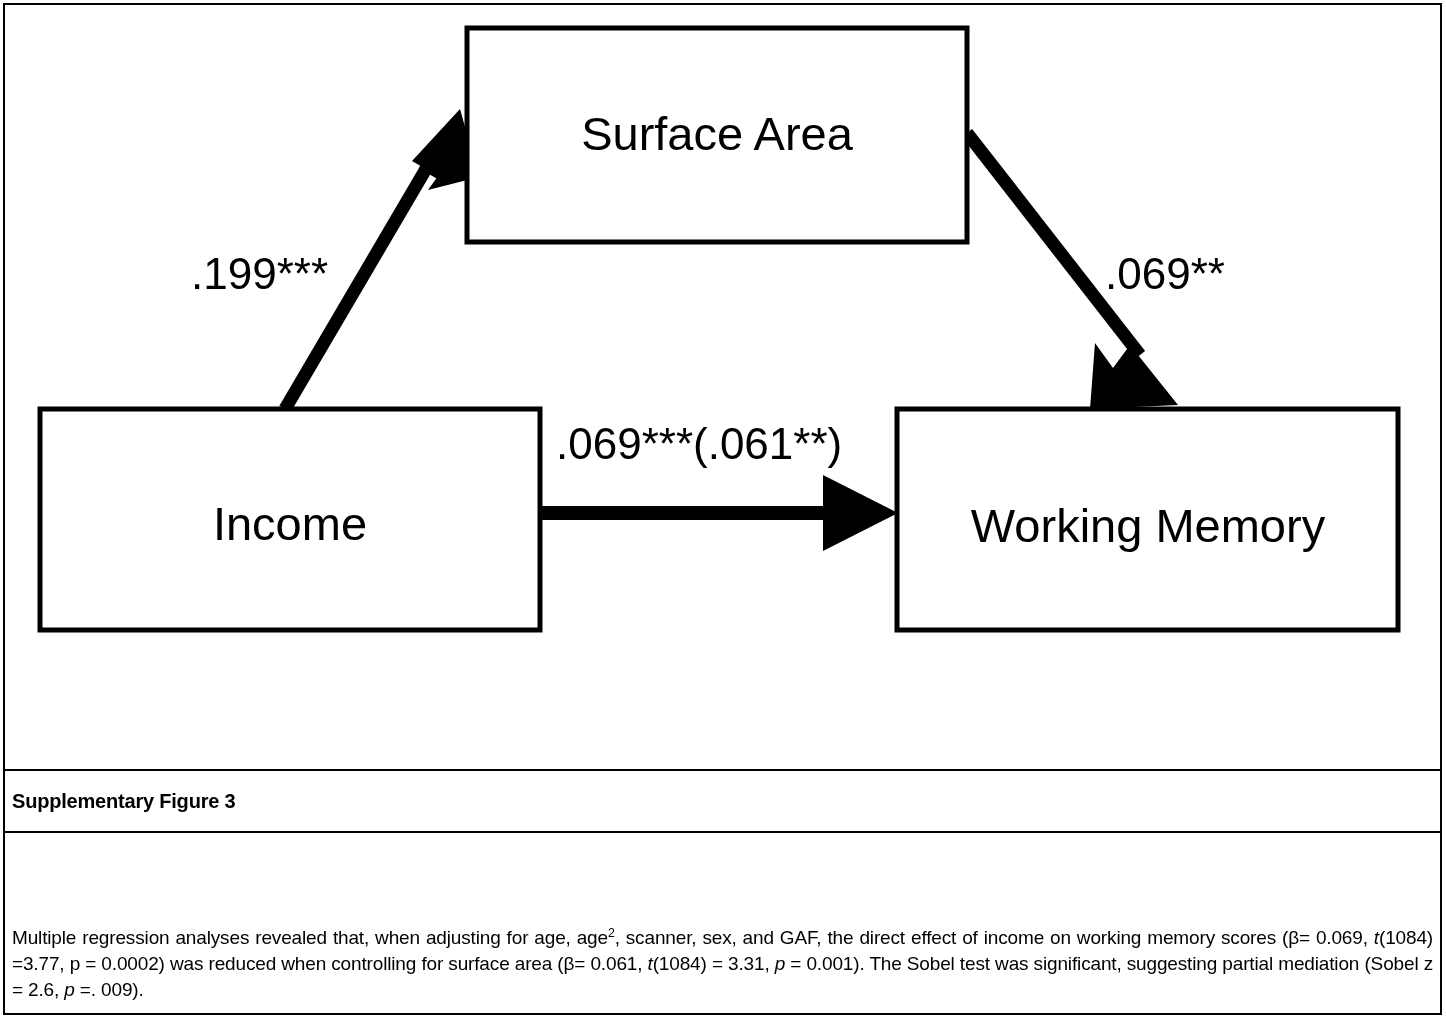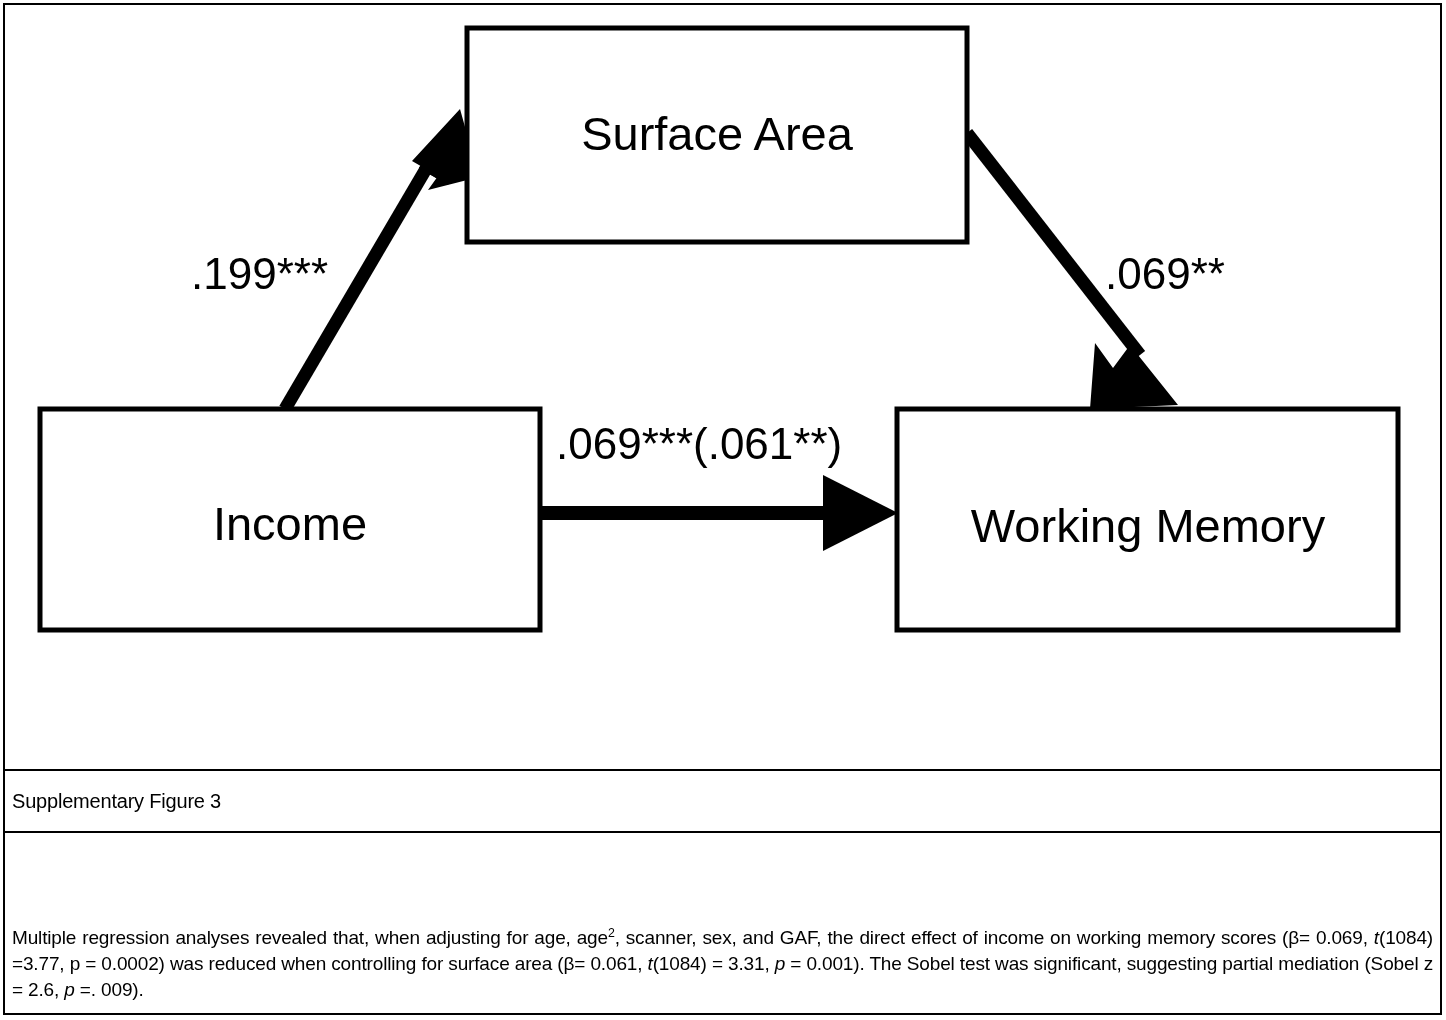--- a/index.html
+++ b/index.html
@@ -90,21 +90,21 @@
     border-bottom: none;
     display: flex;
     align-items: flex-start;
     padding-top: 17px;
   }
 
   .figure-number-text,
   .caption-title-text {
     font-family: "Liberation Sans", sans-serif;
     font-size: 20px;
-    font-weight: normal;
+    font-weight: bold;
     line-height: 1.15;
     letter-spacing: -0.2px;
   }
 
   .body-text {
     font-family: "Liberation Sans", sans-serif;
     font-size: 19px;
     line-height: 1.38;
     text-align: justify;
     text-justify: inter-word;

